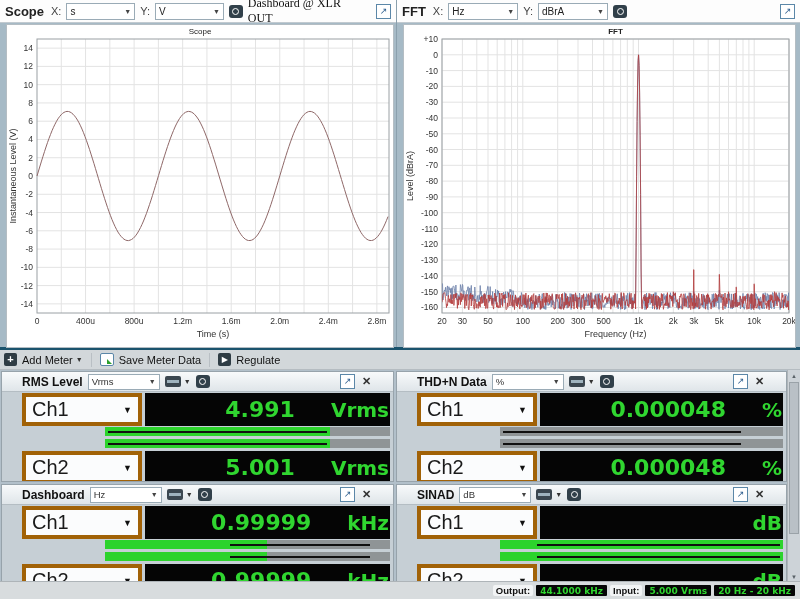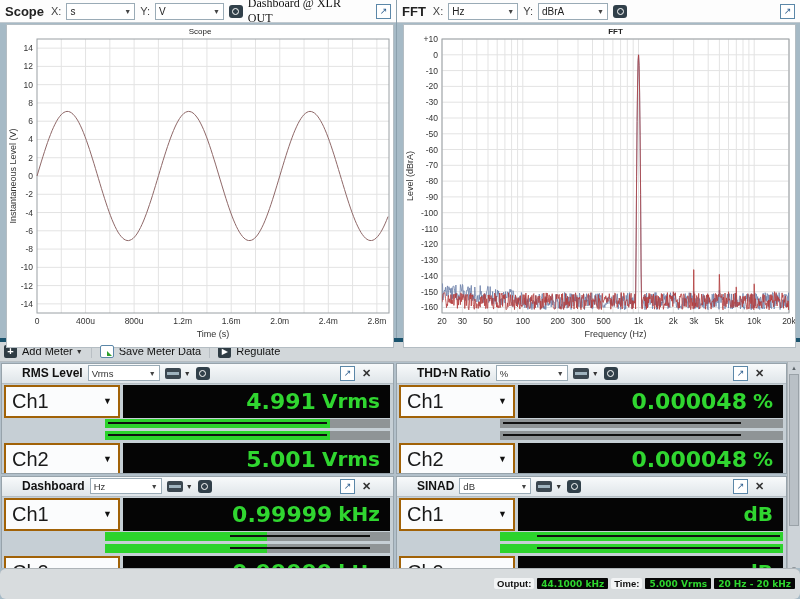--- a/index.html
+++ b/index.html
@@ -55,43 +55,43 @@
   .m-title{font-weight:bold;font-size:12px;color:#111;}
   .unit-dd{width:64px;height:14px;background:#fff;border:1px solid #9aabb6;display:flex;
            align-items:center;font-size:9.5px;padding:0 3px;color:#333;}
   .unit-dd .caret{margin-left:auto;font-size:7px;color:#444;}
   .mini-ic{width:16px;height:11px;background:#3b4750;border-radius:2px;position:relative;}
   .mini-ic::after{content:"";position:absolute;left:2px;top:4px;right:2px;height:3px;background:#9fb3be;}
   .gear-ic{width:14px;height:13px;background:#31404a;border-radius:3px;position:relative;}
   .gear-ic::after{content:"";position:absolute;left:3.5px;top:3px;width:5px;height:5px;
       border:1.5px solid #fff;border-radius:50%;}
   .ch-row{display:flex;height:33px;margin-top:1px;}
-  .ch-label{width:100px;background:#fbfcfd;border:2px solid #a16207;margin-left:2px;
+  .ch-label{width:100px;background:#fbfcfd;border:4px solid #a16207;margin-left:20px;
             display:flex;align-items:center;font-size:20px;color:#1a1a1a;padding:0 6px;}
   .ch-caret{margin-left:auto;font-size:9px;color:#111;}
   .display{flex:1;background:#050505;margin:0 3px;display:flex;align-items:center;
-           justify-content:flex-end;gap:6px;padding-right:10px;
+           justify-content:flex-end;gap:36px;padding-right:1px;
            font-family:"DejaVu Sans",sans-serif;font-weight:bold;color:#30d630;}
   .display .val{font-size:22px;}
   .display .unit{font-size:20px;}
   .bar-row{height:11px;padding:1px 3px 0 103px;}
   .bar{position:relative;height:9px;background:#8f9496;overflow:hidden;}
   .bar-fill{position:absolute;left:0;top:0;bottom:0;background:#2cd32c;}
   .bar-line{position:absolute;top:3.5px;height:2px;background:#101010;}
 
   
   .vscroll{position:absolute;right:0;top:0;width:12px;height:213px;background:#cdd3d8;
            border-left:1px solid #aeb4b8;display:flex;flex-direction:column;}
   .vs-btn{height:12px;font-size:6px;color:#5a6268;text-align:center;line-height:12px;}
   .vs-thumb{flex:0 0 150px;background:#b9c0c6;border:1px solid #9aa2a8;margin:0 1px;}
   .vs-track{flex:1;}
 
   
   .status-bar{height:15px;background:#d8dcde;border-top:1px solid #aeb4b8;display:flex;
-              align-items:center;justify-content:flex-end;gap:3px;padding:8px 5px;font-size:9.5px;border-radius:6px;}
+              align-items:center;justify-content:flex-end;gap:3px;padding:1px 5px;font-size:9.5px;}
   .st-label{background:#f2f4f5;color:#111;padding:0 3px;border-radius:2px;font-weight:bold;}
   .st-badge{background:#060606;color:#2ed52e;padding:0.5px 4px;border-radius:1px;
             font-family:"DejaVu Sans",sans-serif;font-size:9px;font-weight:bold;}
 </style>
 </head>
 <body>
 
 <div class="app">
 
   <div class="top">
@@ -274,21 +274,21 @@
           </div>
           <div class="display">
             <span class="val">5.001</span>
             <span class="unit">Vrms</span>
           </div>
         </div>
       </section>
 
       <section class="meter">
         <header class="m-head">
-          <span class="m-title">THD+N Ratio</span>
+          <span class="m-title">THD+N Data</span>
           <span class="unit-dd">
             <span>%</span>
             <span class="caret">▼</span>
           </span>
           <span class="mini-ic"></span>
           <span class="tb-caret">▼</span>
           <span class="gear-ic"></span>
           <span class="spacer"></span>
           <span class="popout">↗</span>
           <span class="close">✕</span>
@@ -426,17 +426,17 @@
       <div class="vs-btn">▲</div>
       <div class="vs-thumb"></div>
       <div class="vs-track"></div>
       <div class="vs-btn">▼</div>
     </div>
   </div>
 
   <footer class="status-bar">
     <span class="st-label">Output:</span>
     <span class="st-badge">44.1000 kHz</span>
-    <span class="st-label">Time:</span>
+    <span class="st-label">Input:</span>
     <span class="st-badge">5.000 Vrms</span>
     <span class="st-badge">20 Hz - 20 kHz</span>
   </footer>
 </div>
 
 </body></html>

